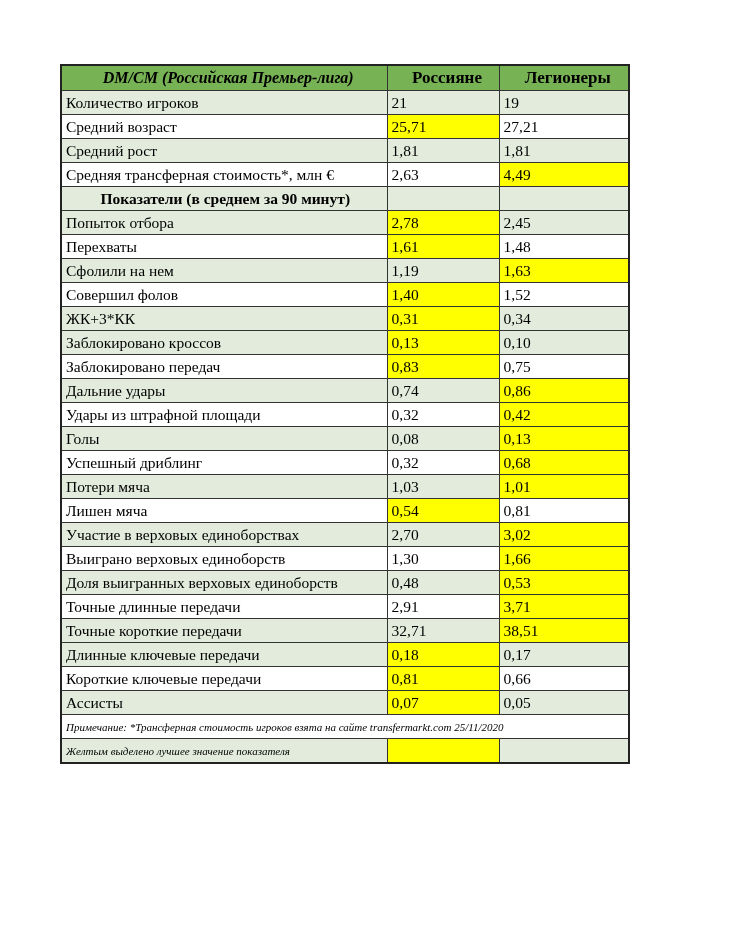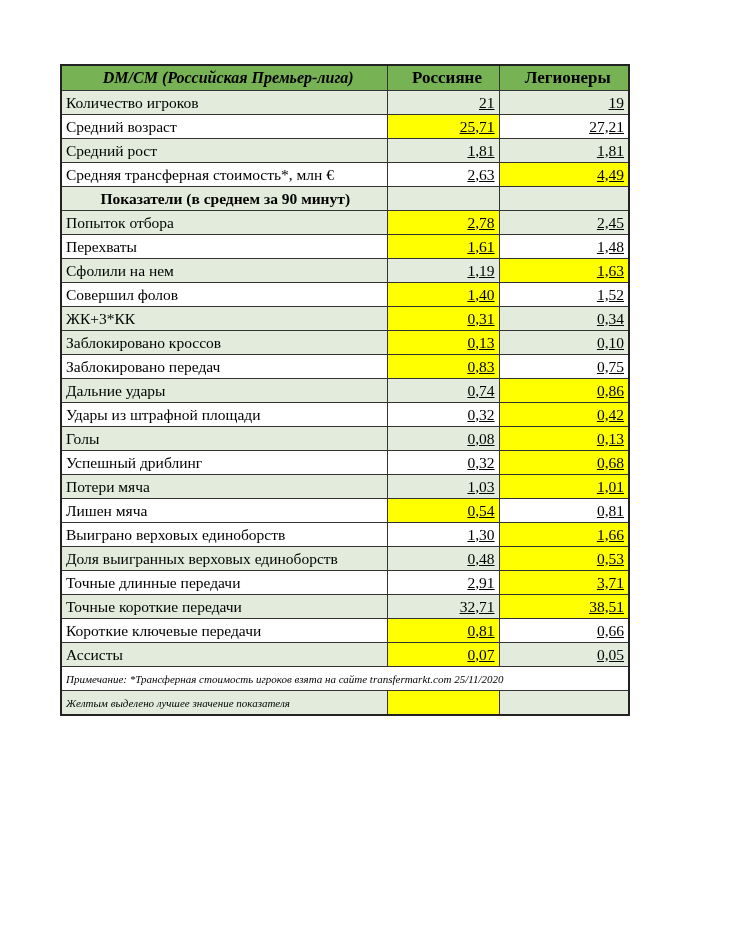--- a/index.html
+++ b/index.html
@@ -17,21 +17,21 @@
     white-space:nowrap; overflow:hidden;
   }
   col.c-label { width:326px; }
   col.c-ru { width:112px; }
   col.c-leg { width:130px; }
   tr.hdr th { background:#77b254; height:24px; font-weight:bold; font-size:17px;padding-left:12px; }
   tr.hdr th.lbl { font-style:italic; font-size:16px; }
   tr.alt td { background:#e2ebdc; }
   tr.plain td { background:#ffffff; }
   td.lbl { text-align:left; padding-left:3px; }
-  td.num { text-align:right;text-decoration:underline; }
+  td.num { text-align:left; }
   td.hl { background:#ffff00 !important;margin-top:41px; }
   tr.section td { background:#e2ebdc; font-weight:bold; text-align:center;padding-left:6px; }
   tr.note td { font-style:italic; font-size:11px; height:23px; }
   tr.note1 td { background:#ffffff; }
   tr.note2 td { background:#e2ebdc; }
 </style>
 </head>
 <body>
 
 <table class="stats">
@@ -131,39 +131,49 @@
       <tr class="alt">
         <td class="lbl">Потери мяча</td>
         <td class="num">1,03</td>
         <td class="num hl">1,01</td>
       </tr>
       <tr class="plain">
         <td class="lbl">Лишен мяча</td>
         <td class="num hl">0,54</td>
         <td class="num">0,81</td>
       </tr>
+      <tr class="alt">
+        <td class="lbl">Участие в верховых единоборствах</td>
+        <td class="num">2,70</td>
+        <td class="num hl">3,02</td>
+      </tr>
       <tr class="plain">
         <td class="lbl">Выиграно верховых единоборств</td>
         <td class="num">1,30</td>
         <td class="num hl">1,66</td>
       </tr>
       <tr class="alt">
         <td class="lbl">Доля выигранных верховых единоборств</td>
         <td class="num">0,48</td>
         <td class="num hl">0,53</td>
       </tr>
       <tr class="plain">
         <td class="lbl">Точные длинные передачи</td>
         <td class="num">2,91</td>
         <td class="num hl">3,71</td>
       </tr>
       <tr class="alt">
         <td class="lbl">Точные короткие передачи</td>
         <td class="num">32,71</td>
         <td class="num hl">38,51</td>
+      </tr>
+      <tr class="alt">
+        <td class="lbl">Длинные ключевые передачи</td>
+        <td class="num hl">0,18</td>
+        <td class="num">0,17</td>
       </tr>
       <tr class="plain">
         <td class="lbl">Короткие ключевые передачи</td>
         <td class="num hl">0,81</td>
         <td class="num">0,66</td>
       </tr>
       <tr class="alt">
         <td class="lbl">Ассисты</td>
         <td class="num hl">0,07</td>
         <td class="num">0,05</td>

